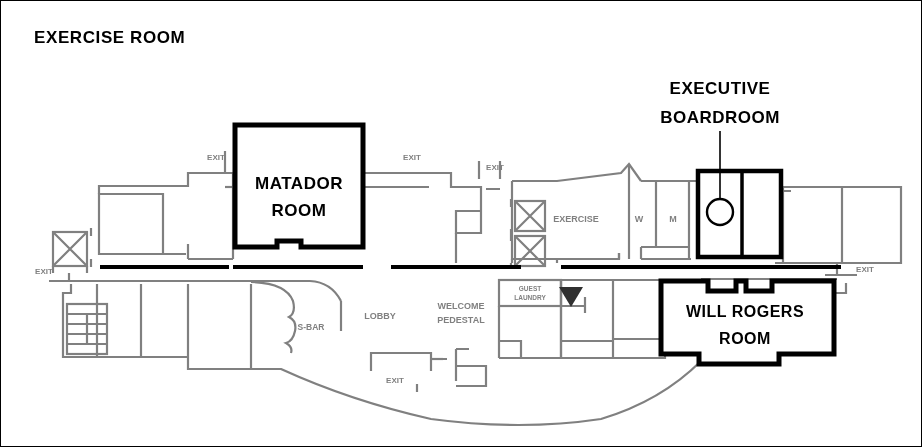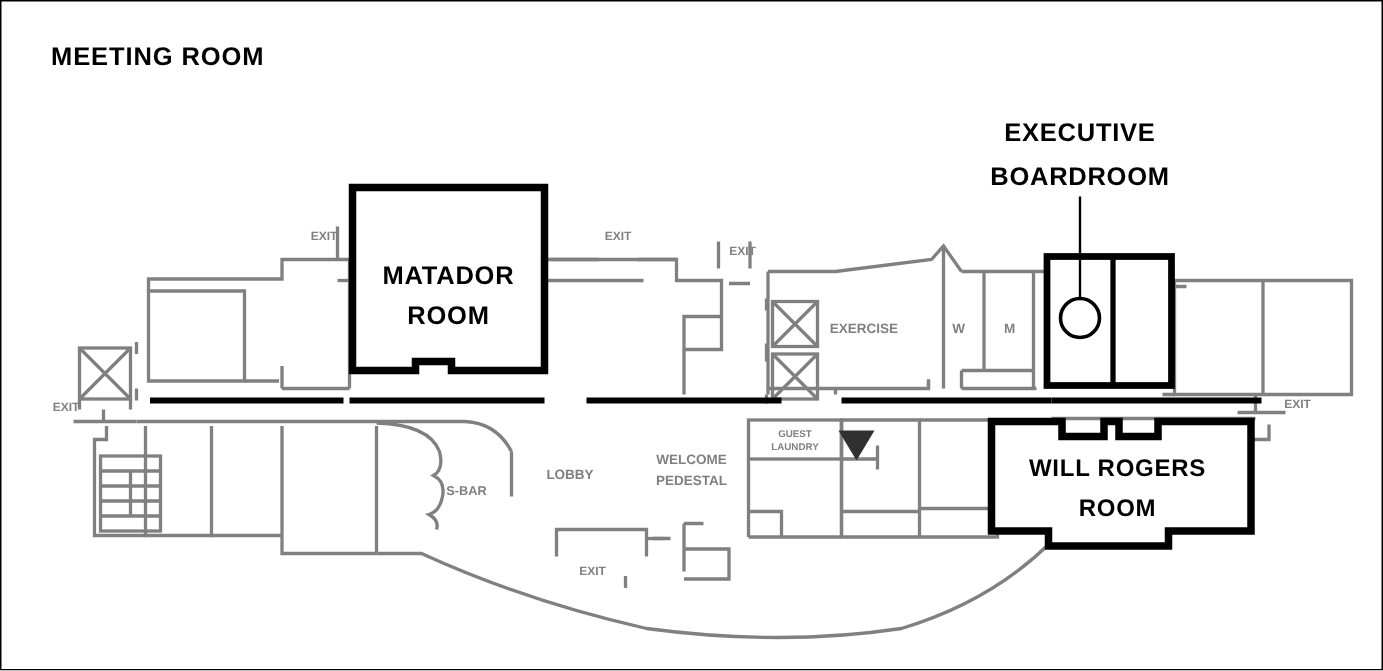--- a/index.html
+++ b/index.html
@@ -162,16 +162,16 @@
     <g stroke="#808080" stroke-width="2.2" fill="none">
       <path d="M224,150 L224,172"></path>
       <path d="M366,172 L398,172 M424,172 L450,172"></path>
       <path d="M499,160 L499,178"></path>
       <path d="M430,358 L442,358"></path>
     </g>
 
   </svg>
 
   <div style="position:absolute;left:33px;top:27px;">
-    <span class="ttl" style="font-size:17px;color:#000;letter-spacing:0.6px;">MEETING ROOM</span>
+    <span class="ttl" style="font-size:17px;color:#000;letter-spacing:0.6px;">EXERCISE ROOM</span>
   </div>
 
 </div>
 
 </body></html>

